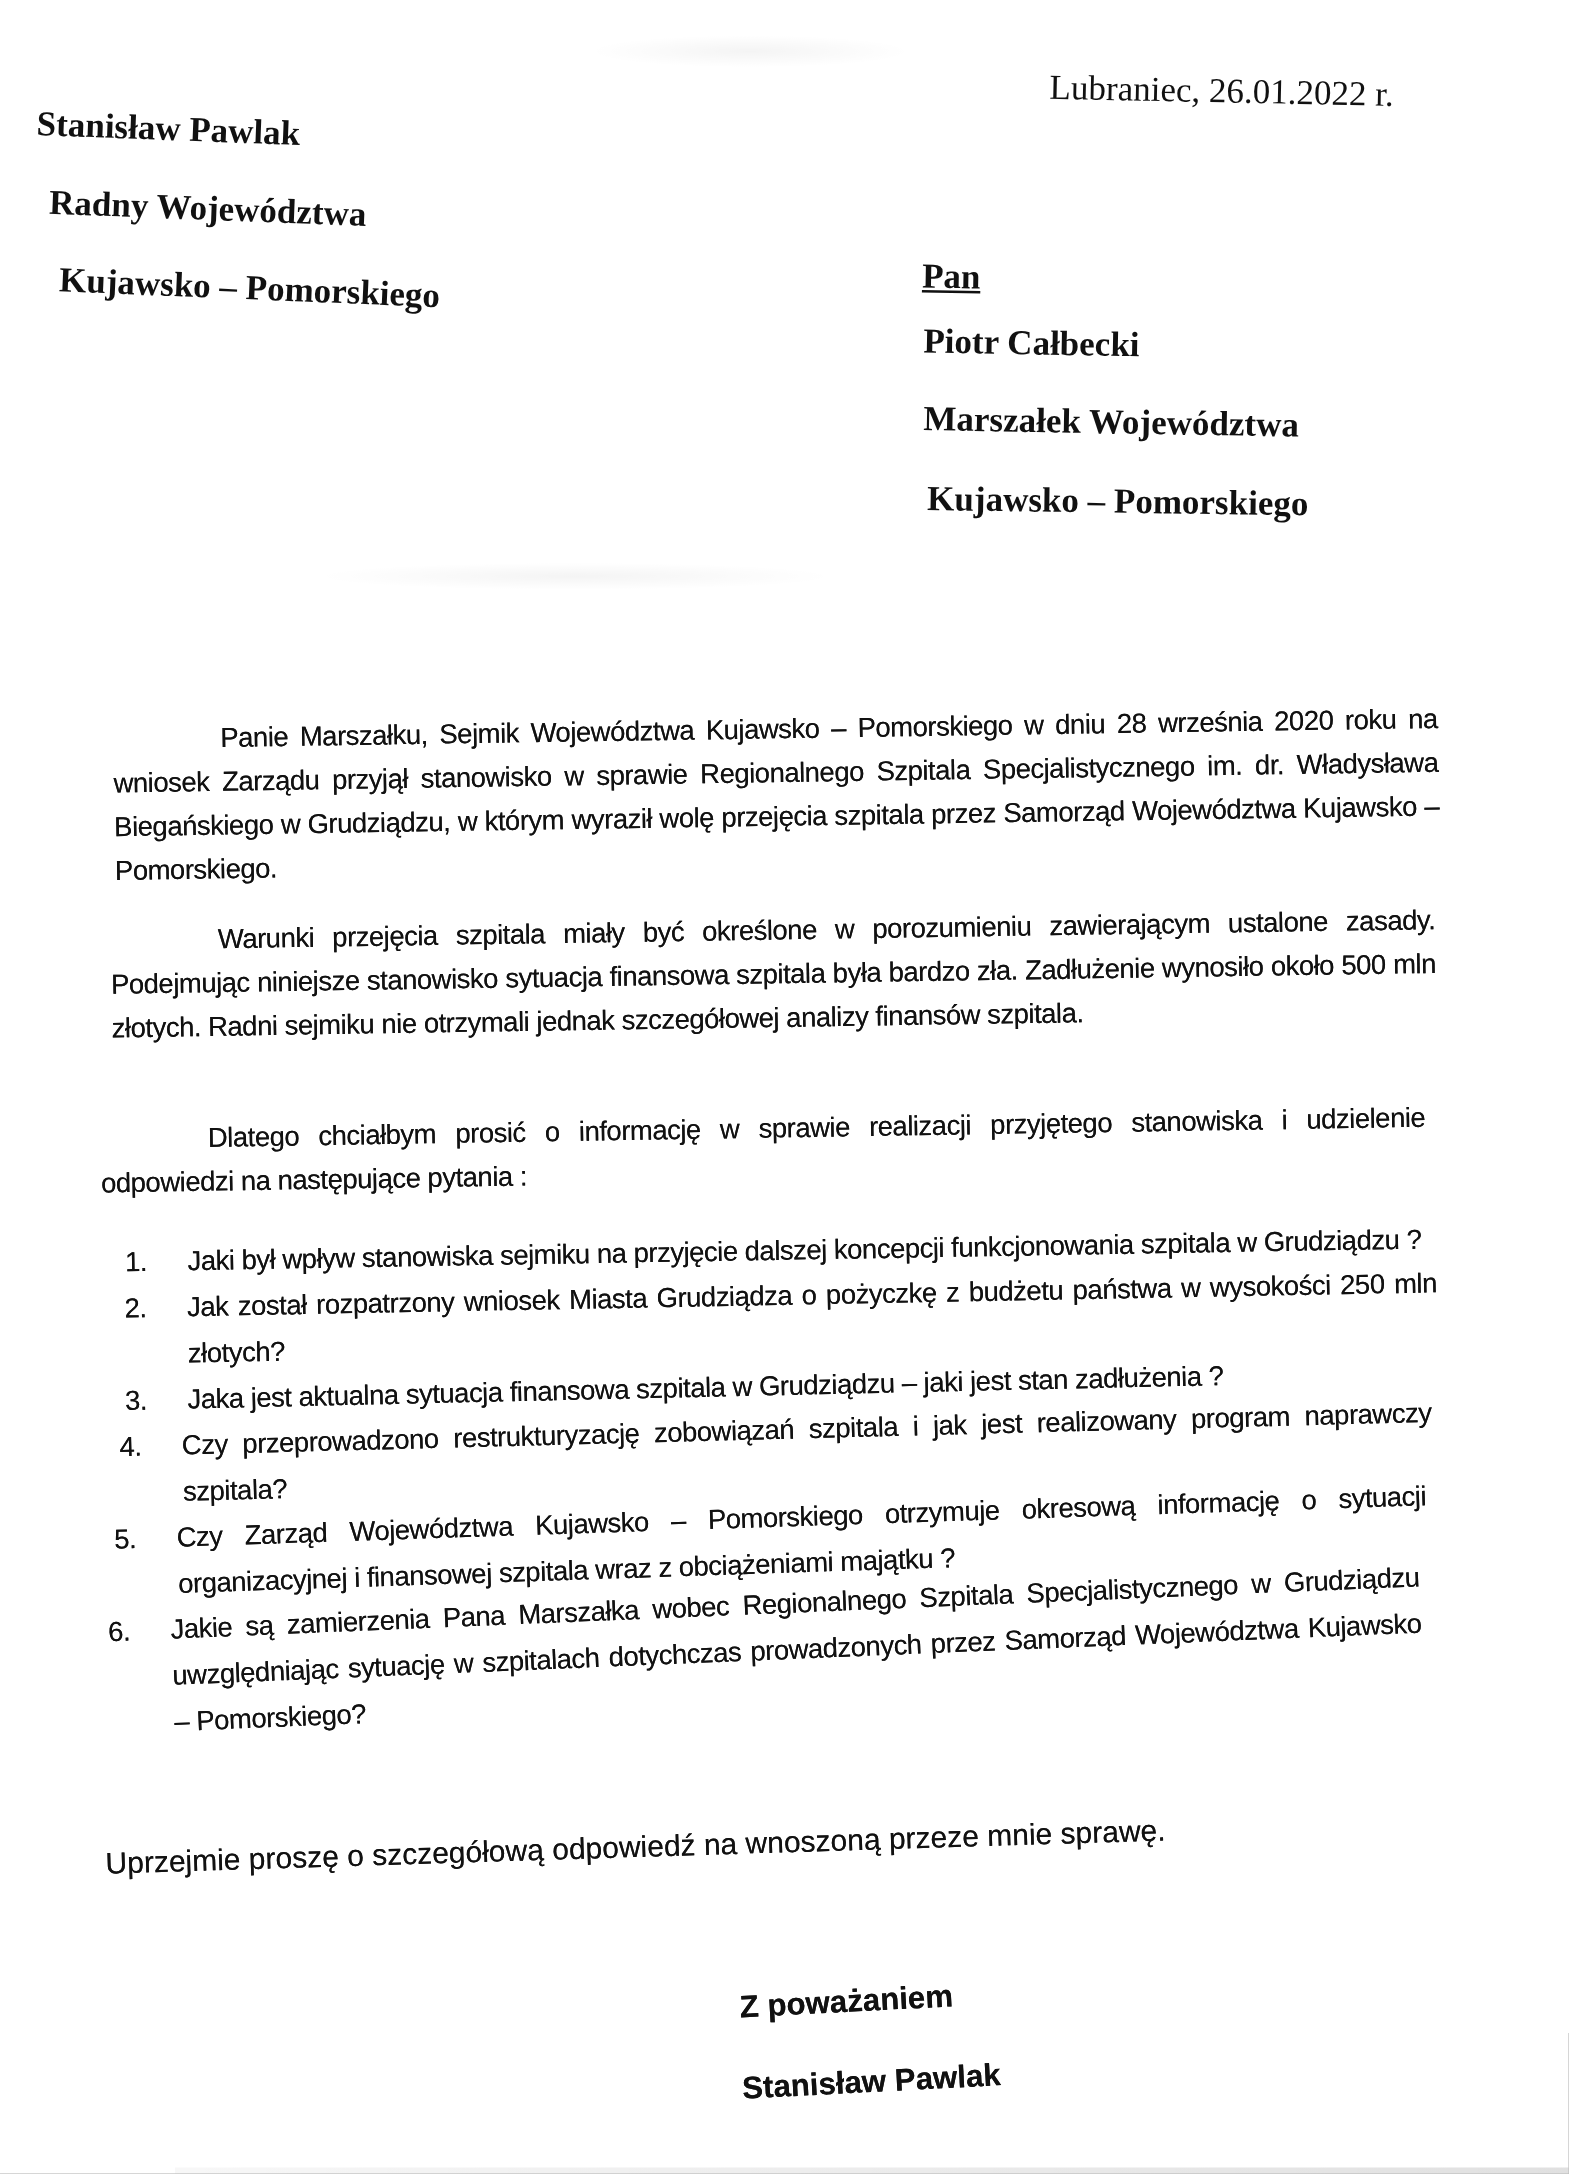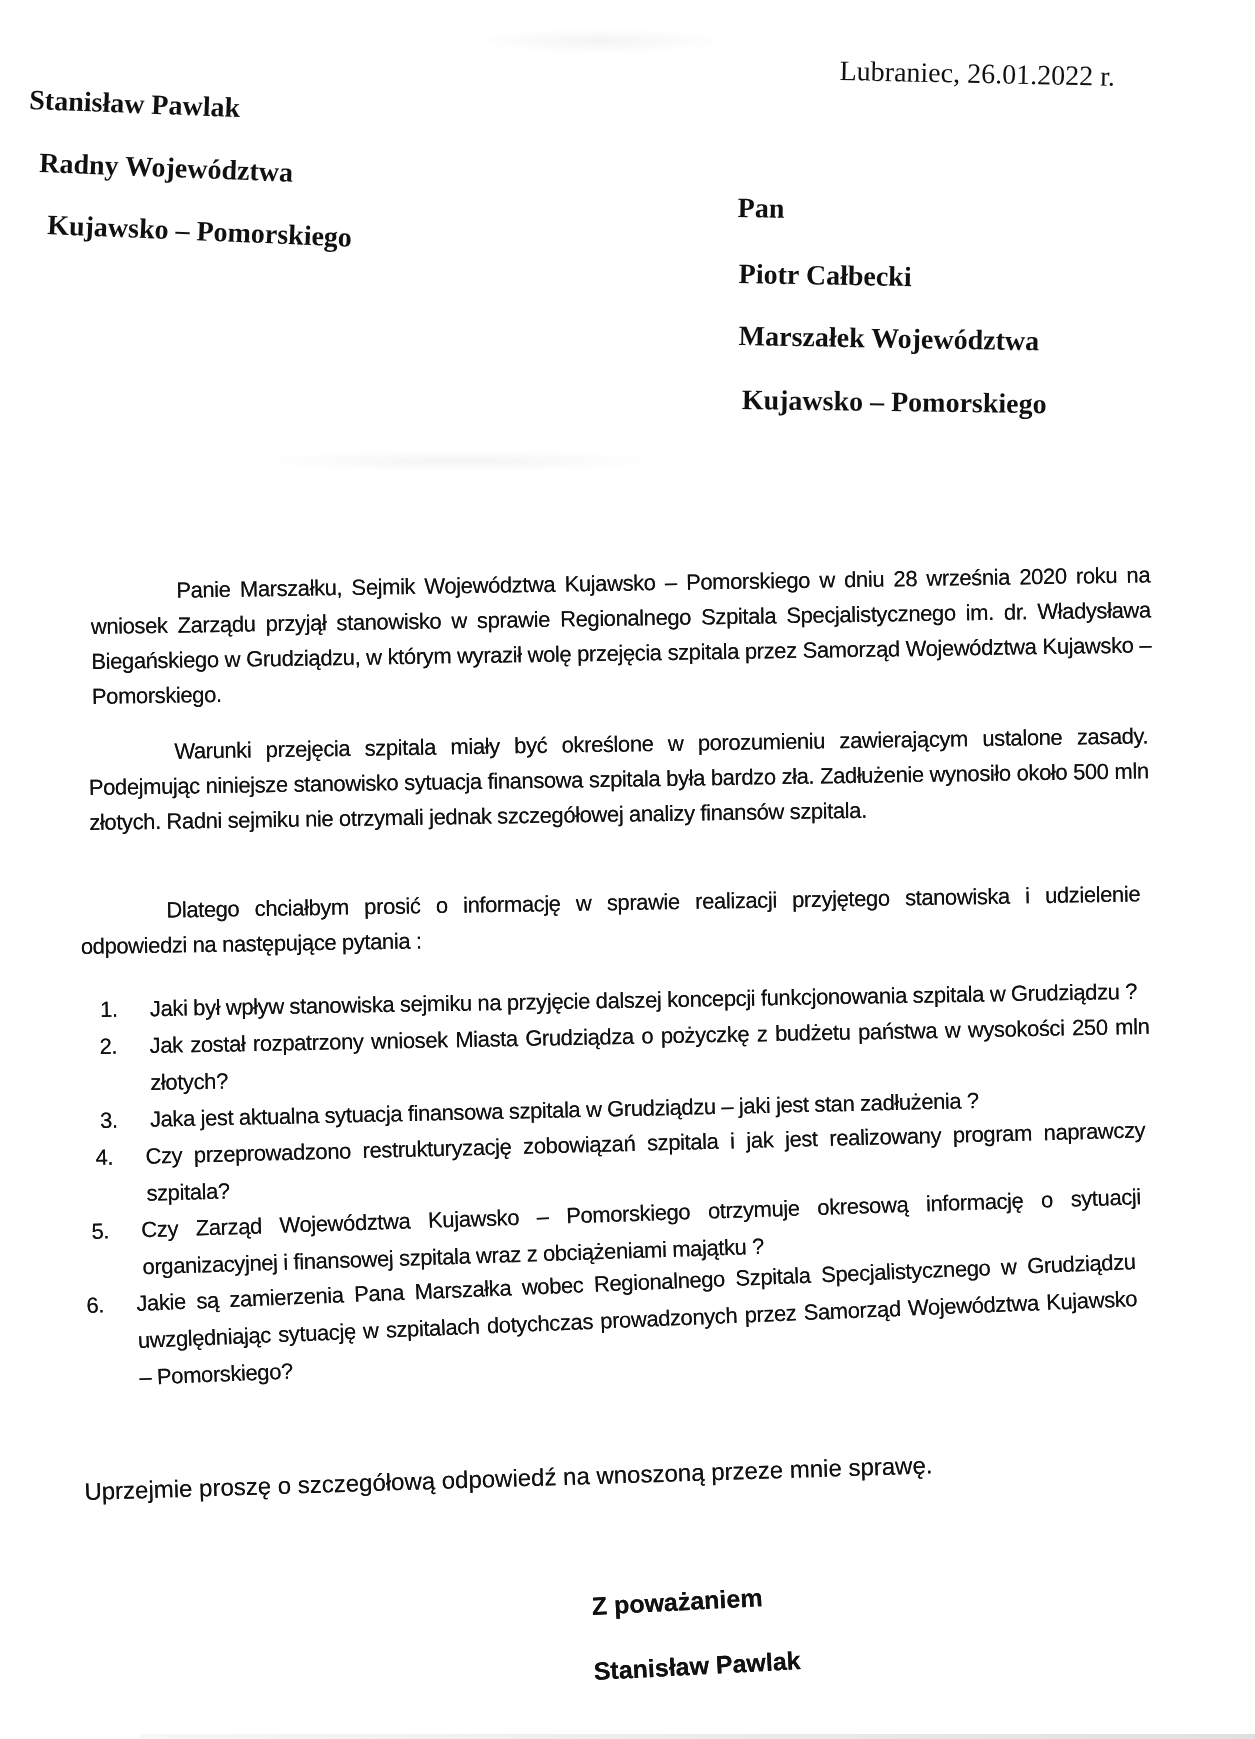--- a/index.html
+++ b/index.html
@@ -28,21 +28,21 @@
   .sender-line, .recipient-line {
     font-weight: 700;
     font-size: 28px;
     transform-origin: left top;
     white-space: nowrap;
   }
   #sender-name   { left: 30px; top: 84px;  transform: rotate(2.2deg); }
   #sender-title  { left: 40px; top: 147px; transform: rotate(2.2deg); }
   #sender-region { left: 48px; top: 209px; transform: rotate(2.4deg); }
 
-  #recipient-salutation { left: 738px; top: 192px; transform: rotate(1deg); }
+  #recipient-salutation { left: 738px; top: 206px; transform: rotate(1deg); text-decoration: underline; }
   #recipient-name       { left: 739px; top: 258px; transform: rotate(1deg); }
   #recipient-title      { left: 739px; top: 320px; transform: rotate(1deg); }
   #recipient-region     { left: 742px; top: 384px; transform: rotate(0.8deg); }
 
   
   .para {
     width: 1060px;
     font-size: 22px;
     line-height: 35px;
     letter-spacing: -0.4px;

